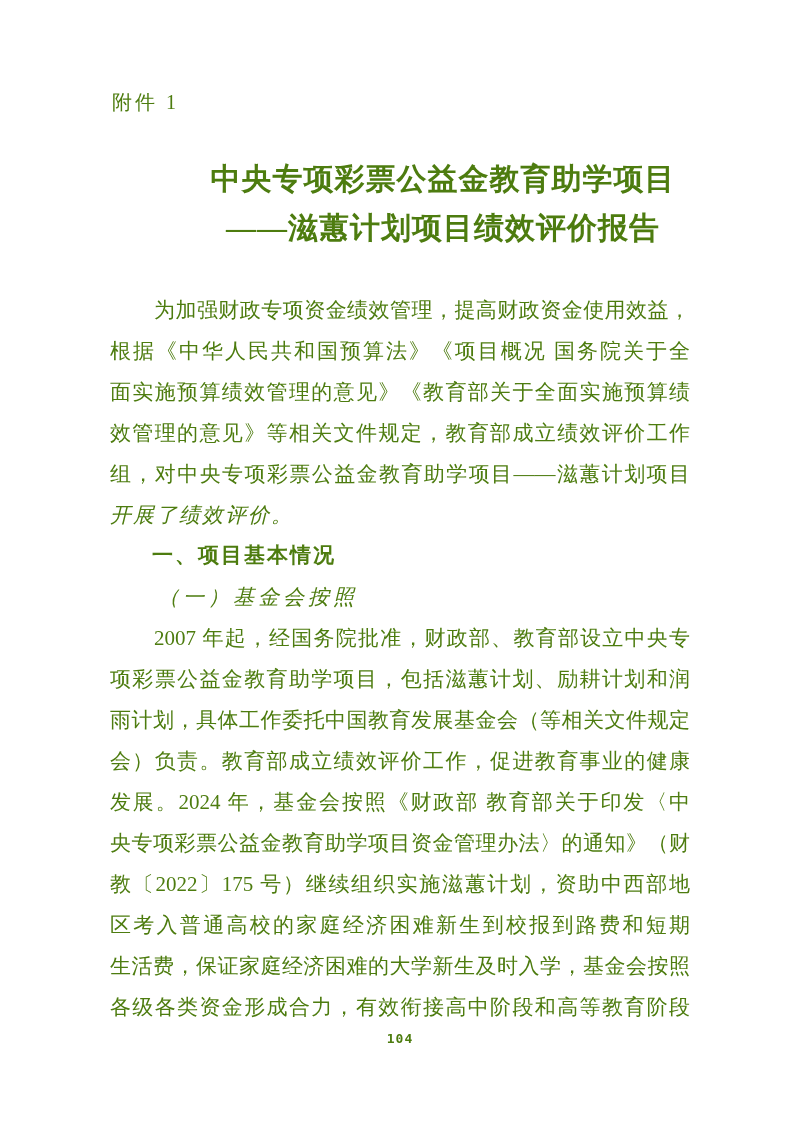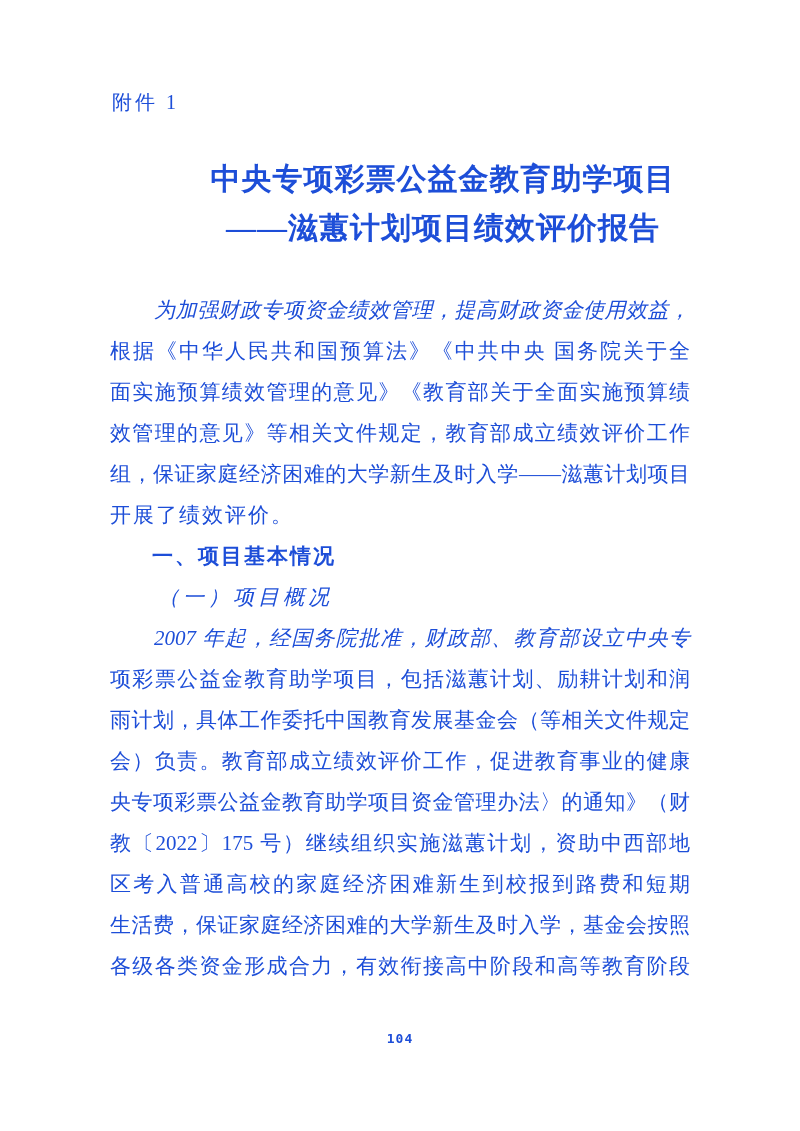--- a/index.html
+++ b/index.html
@@ -5,21 +5,21 @@
   html, body {
     margin: 0;
     padding: 0;
     background: #ffffff;
   }
   .page {
     position: relative;
     width: 800px;
     height: 1131px;
     background: #ffffff;
-    color: #1d4ed8;
+    color: #4d7c0f;
     font-family: "Liberation Serif", "DejaVu Serif", serif;
     overflow: hidden;
     border-radius: 15px;
   }
   .attachment {
     position: absolute;
     left: 112px;
     top: 88px;
     font-size: 20px;
     letter-spacing: 3px;
@@ -50,30 +50,30 @@
     white-space: nowrap;
     text-align: justify;
     text-align-last: justify;
     -moz-text-align-last: justify;
   }
   .line.last {
     text-align: left;
     text-align-last: left;
     -moz-text-align-last: left;
     letter-spacing: 2px;
+    font-style: italic;
   }
   .line.indent {
     text-indent: 44px;
-    font-style: italic;
   }
   .heading1 {
     height: 41px;
     line-height: 41px;
     padding-left: 42px;
-    font-family: Liberation Serif, serif;
+    font-family: Liberation Mono, monospace;
     font-weight: bold;
     font-size: 21px;
     letter-spacing: 2px;
   }
   .heading2 {
     height: 41px;
     line-height: 41px;
     padding-left: 48px;
     font-style: italic;
     font-size: 21px;
@@ -100,36 +100,37 @@
 
   <div class="title-block">
     <div>中央专项彩票公益金教育助学项目</div>
     <div>——滋蕙计划项目绩效评价报告</div>
   </div>
 
   <div class="content">
 
     <div>
       <div class="line indent">为加强财政专项资金绩效管理，提高财政资金使用效益，</div>
-      <div class="line">根据《中华人民共和国预算法》《中共中央 国务院关于全</div>
+      <div class="line">根据《中华人民共和国预算法》《项目概况 国务院关于全</div>
       <div class="line">面实施预算绩效管理的意见》《教育部关于全面实施预算绩</div>
       <div class="line">效管理的意见》等相关文件规定，教育部成立绩效评价工作</div>
-      <div class="line">组，保证家庭经济困难的大学新生及时入学——滋蕙计划项目</div>
+      <div class="line">组，对中央专项彩票公益金教育助学项目——滋蕙计划项目</div>
       <div class="line last">开展了绩效评价。</div>
     </div>
 
     <div class="heading1">一、项目基本情况</div>
 
-    <div class="heading2">（一）项目概况</div>
+    <div class="heading2">（一）基金会按照</div>
 
     <div>
       <div class="line indent">2007 年起，经国务院批准，财政部、教育部设立中央专</div>
       <div class="line">项彩票公益金教育助学项目，包括滋蕙计划、励耕计划和润</div>
       <div class="line">雨计划，具体工作委托中国教育发展基金会（等相关文件规定</div>
       <div class="line">会）负责。教育部成立绩效评价工作，促进教育事业的健康</div>
+      <div class="line">发展。2024 年，基金会按照《财政部 教育部关于印发〈中</div>
       <div class="line">央专项彩票公益金教育助学项目资金管理办法〉的通知》（财</div>
       <div class="line">教〔2022〕175 号）继续组织实施滋蕙计划，资助中西部地</div>
       <div class="line">区考入普通高校的家庭经济困难新生到校报到路费和短期</div>
       <div class="line">生活费，保证家庭经济困难的大学新生及时入学，基金会按照</div>
       <div class="line">各级各类资金形成合力，有效衔接高中阶段和高等教育阶段</div>
     </div>
 
   </div>
 
   <div class="page-number">104</div>

